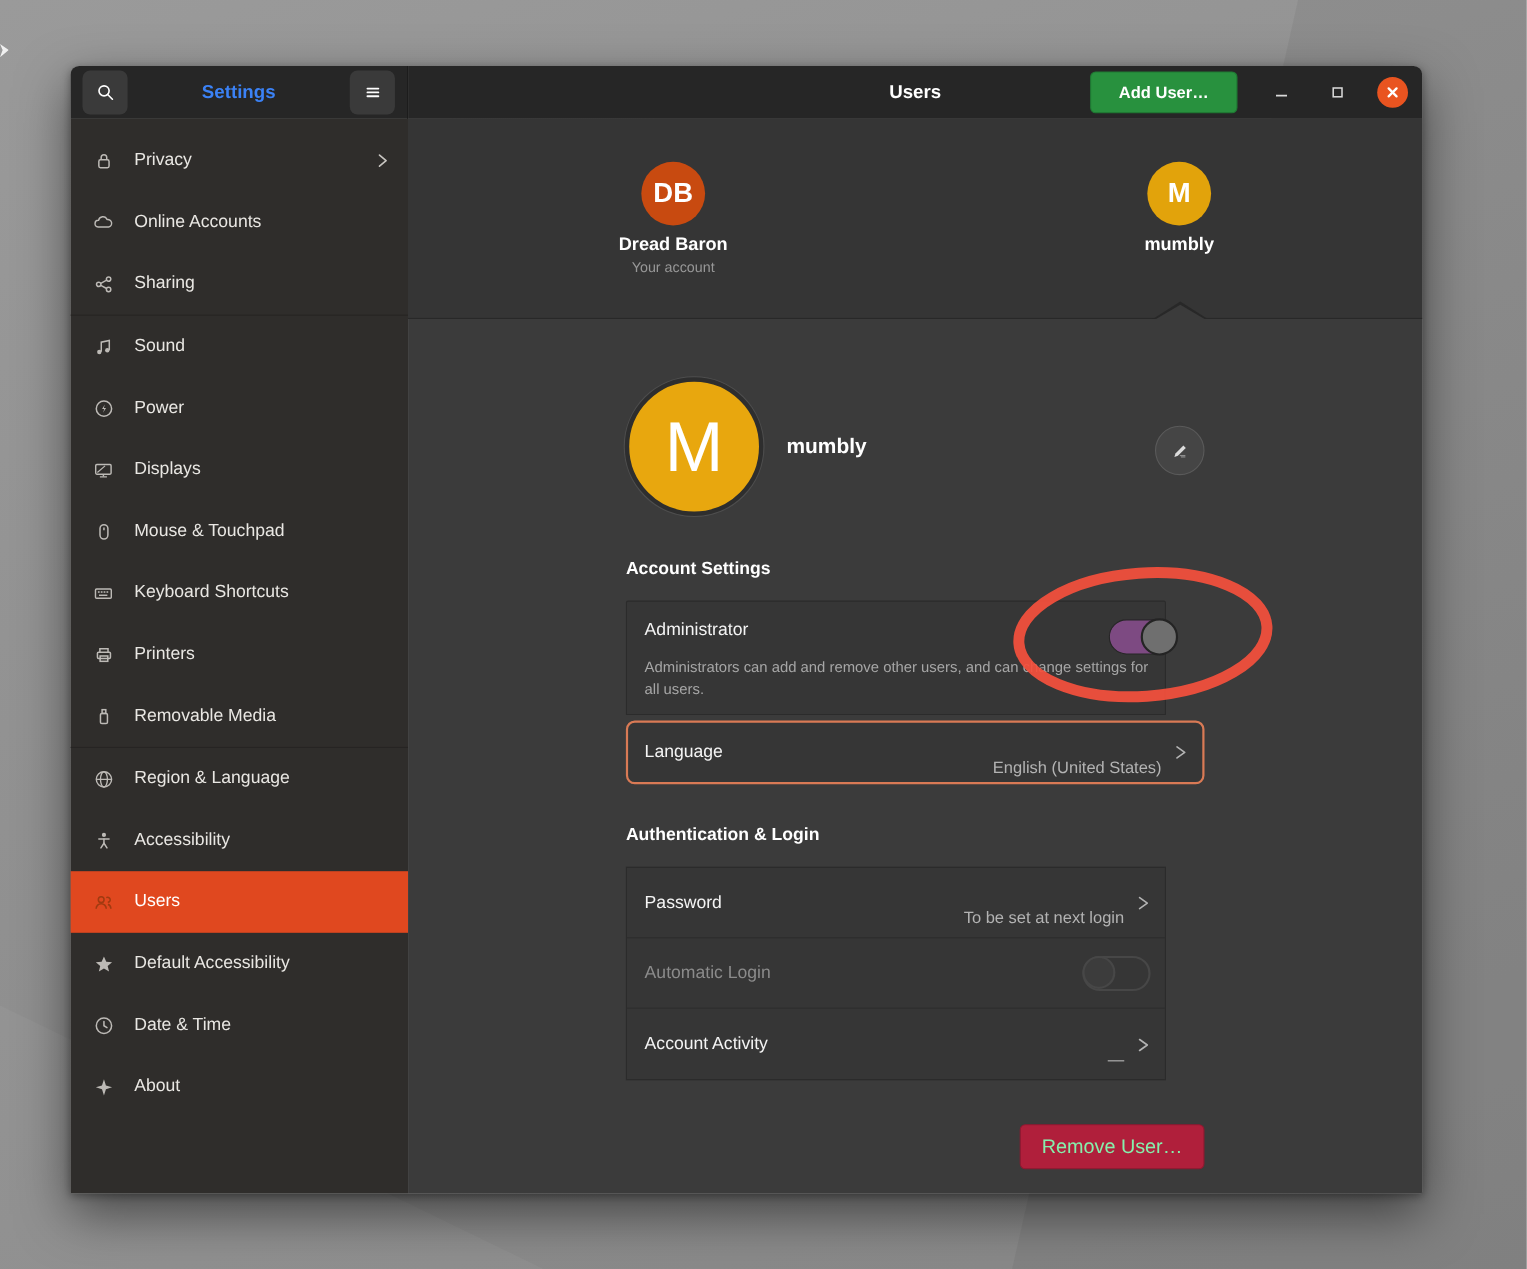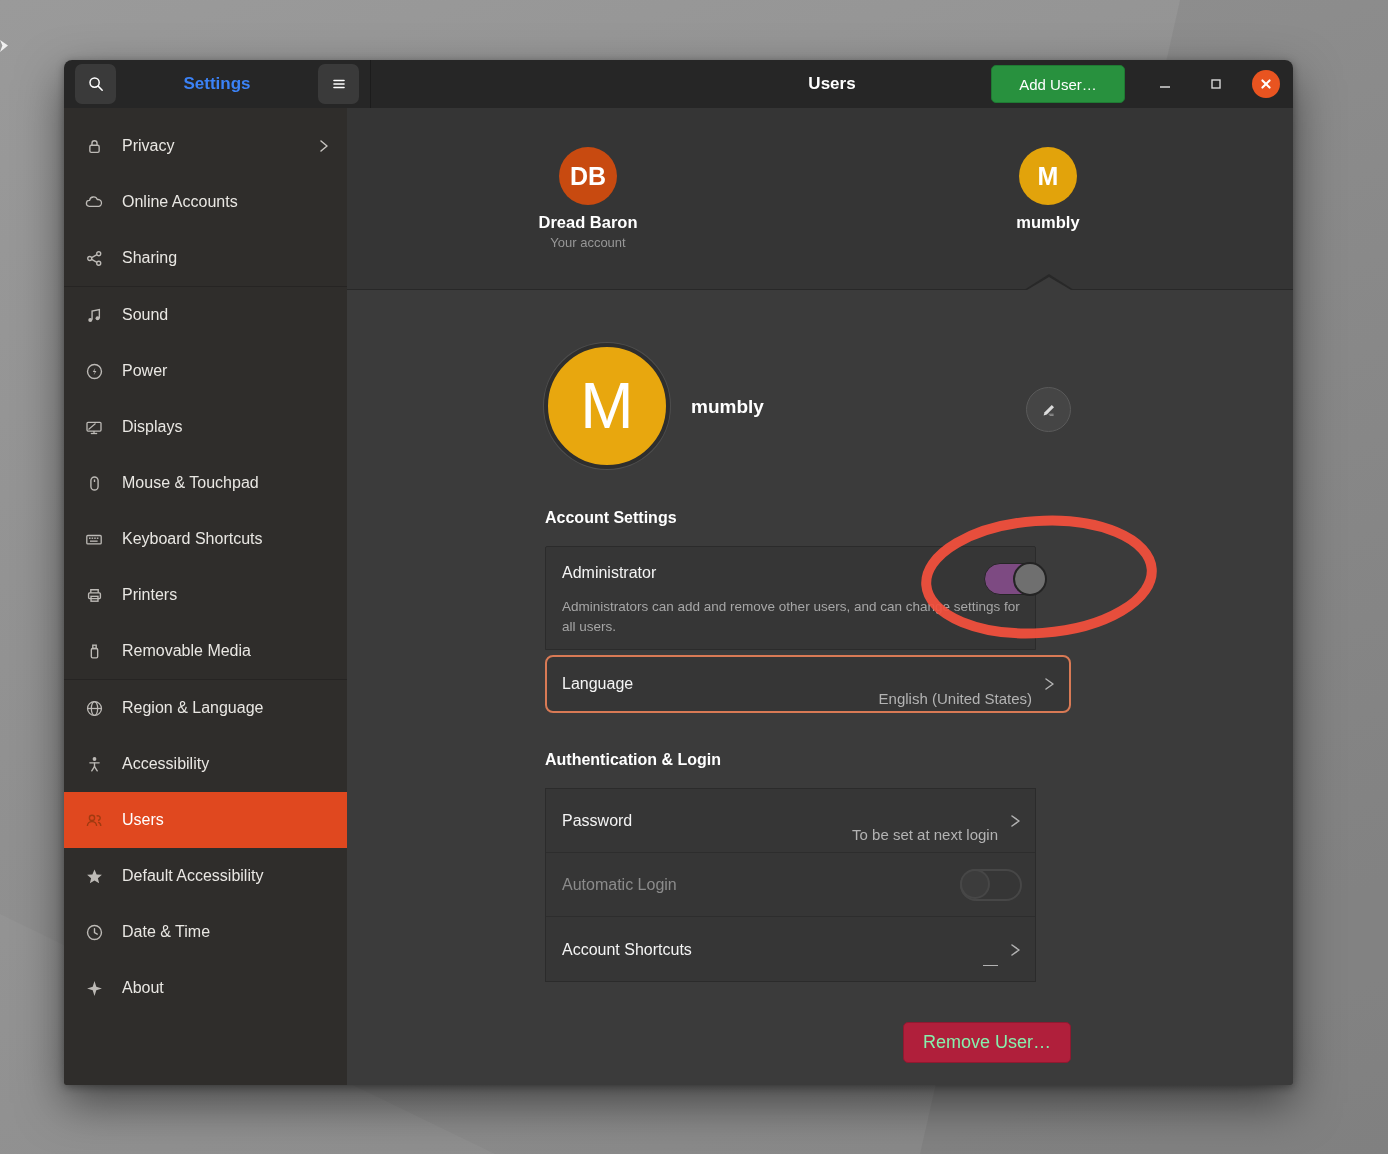--- a/index.html
+++ b/index.html
@@ -24,29 +24,29 @@
   .tb-left { width:307px; background:#262626; border-right:1px solid #1c1c1c;
              display:flex; align-items:center; padding:0 11px; }
   .tb-btn { width:41px; height:40px; border-radius:7px; background:#3a3a3a; border:none;
             display:flex; align-items:center; justify-content:center; cursor:pointer; }
   .tb-left-title { flex:1; text-align:center; color:#3b82f6; font-weight:bold; font-size:17px; }
   .tb-right { flex:1; background:#262626; position:relative; }
   .tb-right-title { position:absolute; left:0; right:0; top:0; height:48px; display:flex;
                     align-items:center; justify-content:center; color:#ffffff; font-weight:bold; font-size:17px; }
   .add-user { position:absolute; left:620px; top:5px; width:134px; height:38px;
               background:#28913e; border:1px solid #1f7a33; border-radius:5px;
-              color:#ffffff; font-size:15px; font-family:inherit; cursor:pointer; }
+              color:#ffffff; font-size:15px; font-family:inherit; cursor:pointer;font-weight:bold; }
   .winctl { position:absolute; top:9px; width:30px; height:30px; display:flex;
             align-items:center; justify-content:center; cursor:pointer; }
   .winctl.min { left:779px; } .winctl.max { left:830px; }
   .winctl.close { left:881px; width:28px; height:28px; top:10px; border-radius:50%; background:#e95420; }
 
   
   .wbody { display:flex; height:977px; }
-  .sidebar { width:283px; background:#2f2d2b; padding-top:10px; }
+  .sidebar { width:307px; background:#2f2d2b; padding-top:10px; }
   .side-item { height:56px; display:flex; align-items:center; gap:17px; padding:0 16px 0 19px;
                color:#e9e7e3; font-size:16px; cursor:pointer; }
   .side-item .si { width:22px; display:flex; justify-content:center; }
   .side-item .sl { flex:1; }
   .side-item.selected { background:#e0481f; color:#ffffff; }
   .side-sep { height:1px; background:#262423; }
 
   .main { flex:1; position:relative; background:#3b3b3b; }
   .carousel { position:absolute; top:0; left:0; right:0; height:182px; background:#353535;
               border-bottom:1px solid #282828; }
@@ -433,21 +433,21 @@
                   </svg>
                 </span>
             </div>
             <div class="rowline">
               <span class="row-label dim">Automatic Login</span>
               <span class="toggle off">
                   <span class="knob"></span>
                 </span>
             </div>
             <div class="rowline">
-              <span class="row-label">Account Shortcuts</span>
+              <span class="row-label">Account Activity</span>
               <span class="row-value">—</span>
               <span>
                   <svg class="icon" width="13" height="18" viewBox="0 0 13 18">
                     <polyline points="3,4 10,9 3,14" fill="none" stroke="#b3b3b3" stroke-width="1.5" stroke-linecap="round" stroke-linejoin="round"></polyline>
                   </svg>
                 </span>
             </div>
           </div>
 
           <button class="remove-btn">Remove User…</button>

